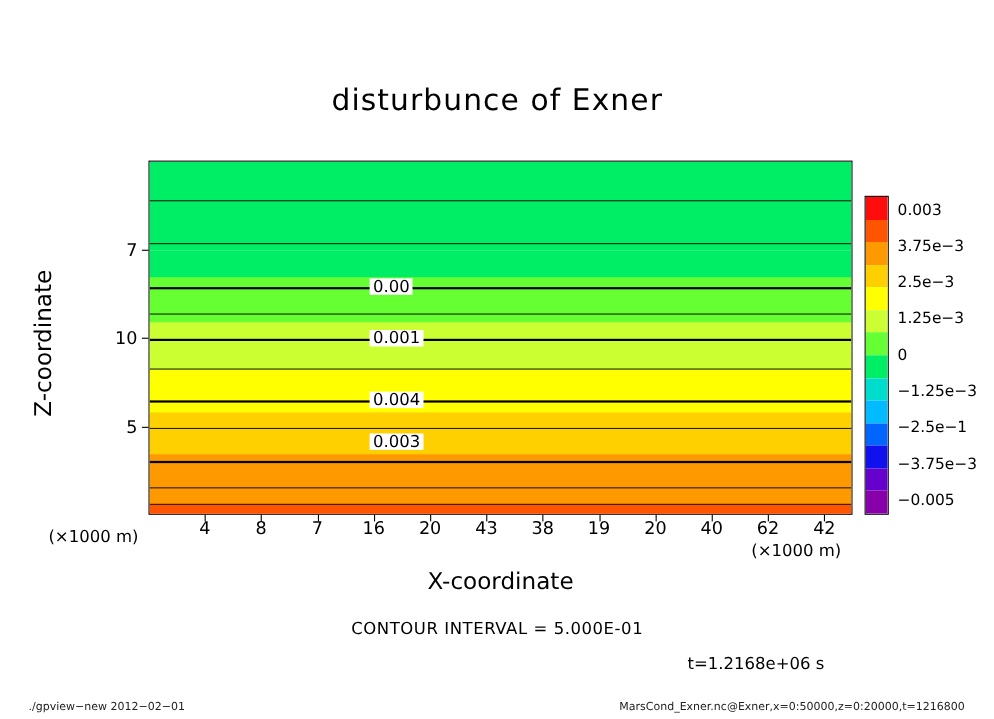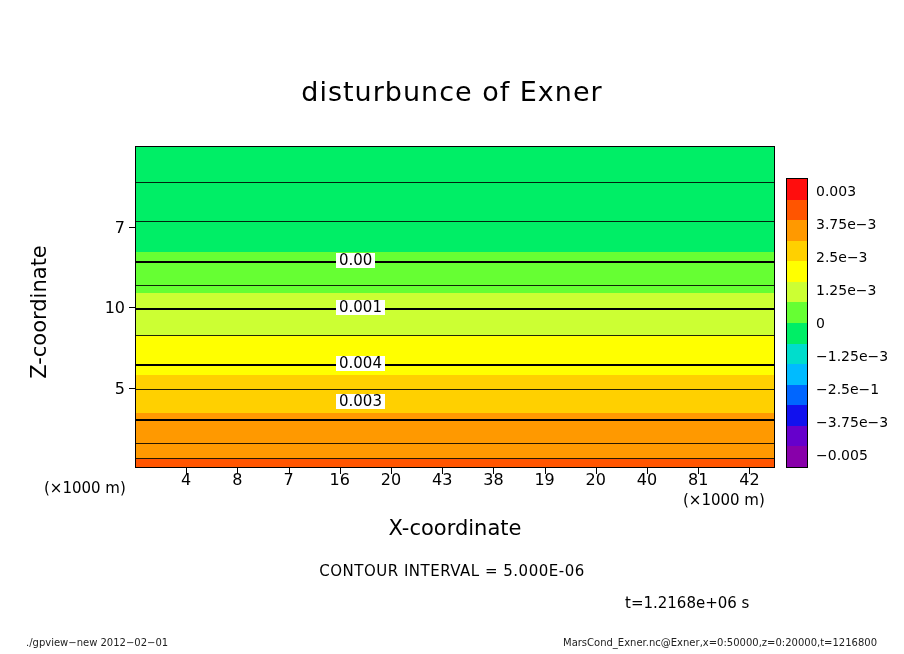--- a/index.html
+++ b/index.html
@@ -365,40 +365,40 @@
     <div class="xtick abs" style="left: 442.2px;">43</div>
     <div class="tickmark abs" style="left: 442.2px; top: 468px; width: 1px; height: 6px;"></div>
     <div class="xtick abs" style="left: 493.4px;">38</div>
     <div class="tickmark abs" style="left: 493.4px; top: 468px; width: 1px; height: 6px;"></div>
     <div class="xtick abs" style="left: 544.6px;">19</div>
     <div class="tickmark abs" style="left: 544.6px; top: 468px; width: 1px; height: 6px;"></div>
     <div class="xtick abs" style="left: 595.8px;">20</div>
     <div class="tickmark abs" style="left: 595.8px; top: 468px; width: 1px; height: 6px;"></div>
     <div class="xtick abs" style="left: 647px;">40</div>
     <div class="tickmark abs" style="left: 647px; top: 468px; width: 1px; height: 6px;"></div>
-    <div class="xtick abs" style="left: 698.2px;">81</div>
+    <div class="xtick abs" style="left: 698.2px;">62</div>
     <div class="tickmark abs" style="left: 698.2px; top: 468px; width: 1px; height: 6px;"></div>
     <div class="xtick abs" style="left: 749.4px;">42</div>
     <div class="tickmark abs" style="left: 749.4px; top: 468px; width: 1px; height: 6px;"></div>
   </div>
 <div id="yticks-holder">
     <div class="ytick abs" style="left: 95px; top: 387.5px;">5</div>
     <div class="tickmark abs" style="left: 129px; top: 387.5px; width: 6px; height: 1px;"></div>
     <div class="ytick abs" style="left: 95px; top: 307px;">10</div>
     <div class="tickmark abs" style="left: 129px; top: 307px; width: 6px; height: 1px;"></div>
     <div class="ytick abs" style="left: 95px; top: 226.5px;">7</div>
     <div class="tickmark abs" style="left: 129px; top: 226.5px; width: 6px; height: 1px;"></div>
   </div>
 
 <div class="abs" id="ylabel">Z-coordinate</div>
 <div class="abs" id="xlabel">X-coordinate</div>
 <div class="abs" id="xunit-left">(×1000 m)</div>
 <div class="abs" id="xunit-right">(×1000 m)</div>
 
-<div class="abs" id="contour-interval">CONTOUR INTERVAL = 5.000E-06</div>
+<div class="abs" id="contour-interval">CONTOUR INTERVAL = 5.000E-01</div>
 <div class="abs" id="time-text">t=1.2168e+06 s</div>
 <div class="abs" id="footer-left">./gpview−new   2012−02−01</div>
 <div class="abs" id="footer-right">MarsCond_Exner.nc@Exner,x=0:50000,z=0:20000,t=1216800</div>
 
 <div class="abs" id="colorbar">
     <div class="cbcell" style="height: 20.5714px; background: rgb(255, 13, 13);"></div>
     <div class="cbcell" style="height: 20.5714px; background: rgb(255, 85, 0);"></div>
     <div class="cbcell" style="height: 20.5714px; background: rgb(255, 153, 0);"></div>
     <div class="cbcell" style="height: 20.5714px; background: rgb(255, 208, 0);"></div>
     <div class="cbcell" style="height: 20.5714px; background: rgb(255, 255, 0);"></div>

